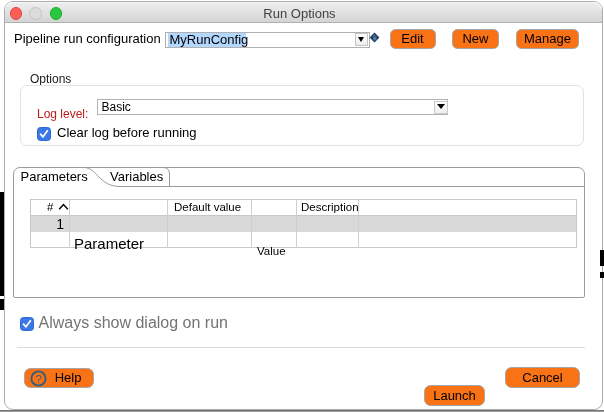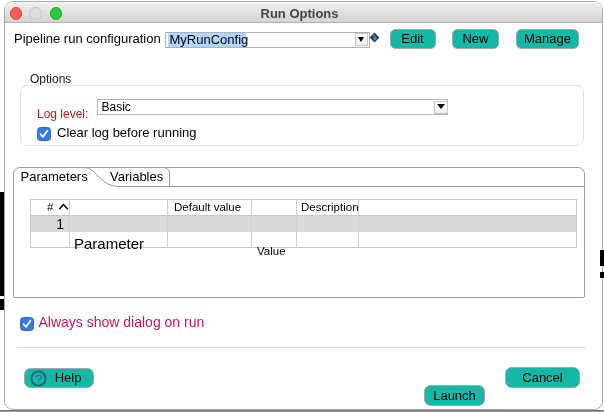--- a/index.html
+++ b/index.html
@@ -1,32 +1,32 @@
 <!DOCTYPE html>
 <html><head>
 <meta charset="utf-8">
 <style>
   * { margin:0; padding:0; box-sizing:border-box; }
   html,body { width:604px; height:412px; background:#ffffff; overflow:hidden;
     font-family:"Liberation Sans", sans-serif; }
   .abs { position:absolute; }
-  .btn { position:absolute; background:#14b8a6; border:1px solid #a6a6a6; border-radius:5.5px;
+  .btn { position:absolute; background:#f97316; border:1px solid #a6a6a6; border-radius:5.5px;
     font-size:13px; color:#000; text-align:center; }
 </style>
 </head>
 <body>
 
 <div class="abs" id="win" style="left:4px; top:1px; width:599px; height:409px;
   border:1px solid #acacac; border-radius:9px; background:#fff;"></div>
 
 <div class="abs" style="left:5px; top:2px; width:597px; height:21px;
   background:linear-gradient(#efefef,#d4d4d4); border-bottom:1px solid #b1b1b1;
   border-radius:8px 8px 0 0; box-shadow:inset 0 1px 0 #f7f7f7;"></div>
 <div class="abs" style="left:0px; top:6px; width:599px; text-align:center;
-  font-size:13px; color:#424242; line-height:15px;font-weight:bold;">Run Options</div>
+  font-size:13px; color:#424242; line-height:15px;">Run Options</div>
 <div class="abs" style="left:9.5px; top:7.3px; width:12.5px; height:12.5px; border-radius:50%;
   background:#fb5f57; border:0.5px solid #e2463d;"></div>
 <div class="abs" style="left:29px; top:7.3px; width:12.5px; height:12.5px; border-radius:50%;
   background:#dcdcdc; border:0.5px solid #c4c4c4;"></div>
 <div class="abs" style="left:49.5px; top:7.3px; width:12.5px; height:12.5px; border-radius:50%;
   background:#28c840; border:0.5px solid #1eac31;"></div>
 
 <div class="abs" style="left:14px; top:31px; font-size:13px; line-height:15px; color:#000;">Pipeline run configuration</div>
 <div class="abs" style="left:165px; top:32px; width:204.5px; height:15.5px;
   border:1px solid #b0b0b0; background:#fff;"></div>
@@ -100,21 +100,21 @@
 <div class="abs" style="left:257px; top:201px; font-size:11.5px; line-height:13px; color:#000;margin-top:44px;">Value</div>
 <div class="abs" style="left:301px; top:201px; font-size:11.5px; line-height:13px; color:#000;">Description</div>
 
 <div class="abs" style="left:40px; top:216px; width:24px; text-align:right; font-size:14px; line-height:16px; color:#000;">1</div>
 
 <div class="abs" style="left:20px; top:317px; width:14px; height:14px; border-radius:3.5px;
   background:#3b78e7; border:0.5px solid #2e66d6;"></div>
 <svg class="abs" style="left:20px; top:317px;" width="14" height="14" viewBox="0 0 14 14">
   <path d="M3.5,7.2 L6,9.8 L10.4,3.8" stroke="#fff" stroke-width="1.7" fill="none" stroke-linecap="round" stroke-linejoin="round"></path>
 </svg>
-<div class="abs" style="left:38.5px; top:314.5px; font-size:14px; line-height:15px; color:#be185d;">Always show dialog on run</div>
+<div class="abs" style="left:38.5px; top:314.5px; font-size:16px; line-height:15px; color:#737373;">Always show dialog on run</div>
 
 <div class="abs" style="left:17px; top:347px; width:568px; height:1px; background:#dadada;"></div>
 
 <div class="btn" style="left:24px; top:368px; width:70px; height:20px; line-height:18px; padding-left:18px; border-radius:6.5px;">Help</div>
 <svg class="abs" style="left:30px; top:369.5px;" width="17" height="17" viewBox="0 0 17 17">
   <circle cx="8.5" cy="8.5" r="7.1" stroke="#2e5e7e" stroke-width="1.9" fill="none"></circle>
   <text x="8.6" y="12.8" text-anchor="middle" font-family="Liberation Sans" font-size="11.5" fill="#2e5e7e">?</text>
 </svg>
 <div class="btn" style="left:424px; top:385px; width:61px; height:21px; line-height:19.5px; border-radius:6.5px;">Launch</div>
 <div class="btn" style="left:505px; top:367px; width:75px; height:21px; line-height:19.5px; border-radius:6.5px;">Cancel</div>

